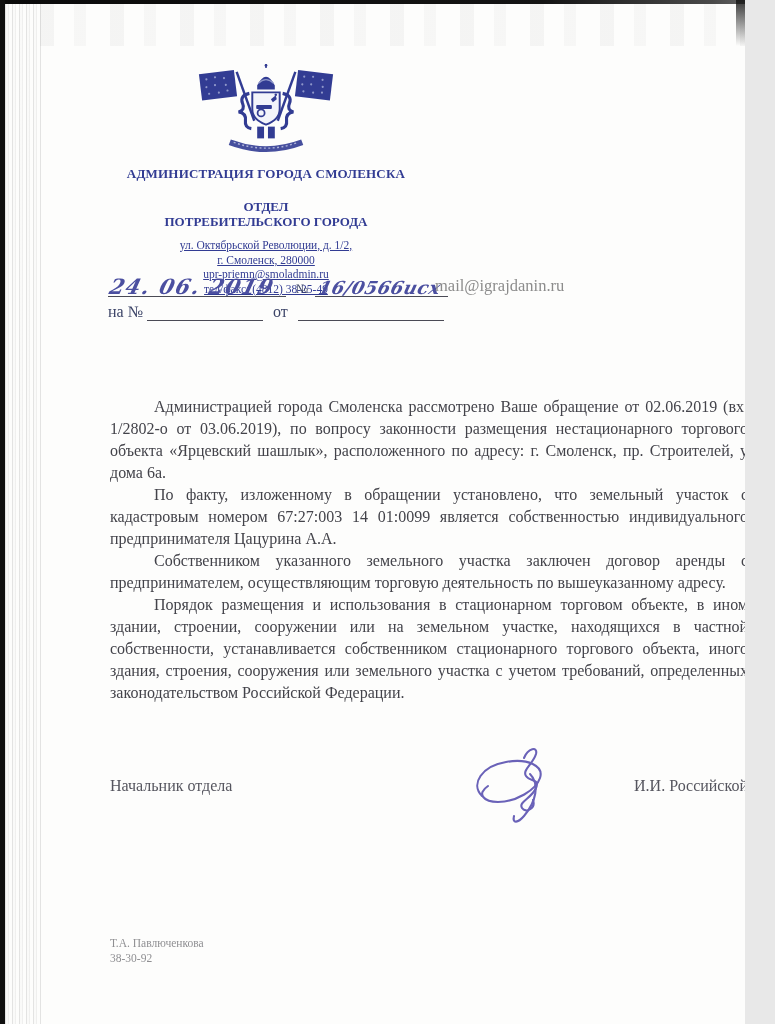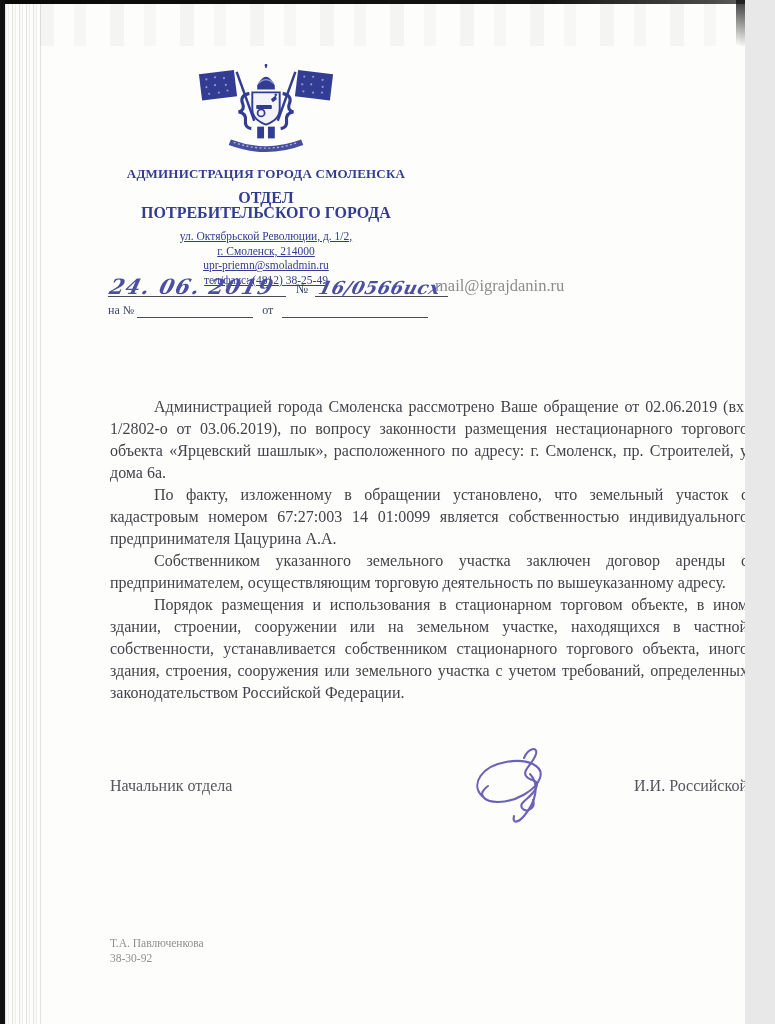--- a/index.html
+++ b/index.html
@@ -24,26 +24,26 @@
     background:repeating-linear-gradient(90deg,
       rgba(130,130,130,.07) 0 14px, rgba(255,255,255,0) 14px 34px,
       rgba(130,130,130,.05) 34px 46px, rgba(255,255,255,0) 46px 70px);
   }
   .doc { position:absolute; inset:0; filter:blur(0.2px); }
 
   
   .letterhead { position:absolute; left:98px; top:64px; width:336px; text-align:center; color:#323c93; }
   .coa { display:block; margin:0 auto; }
   .org-name { margin-top:10px; font-weight:bold; font-size:13px; letter-spacing:.2px; }
-  .dept { margin-top:8px; font-weight:bold; font-size:16px; line-height:15px; }
+  .dept { margin-top:17px; font-weight:bold; font-size:13px; line-height:15px; }
   .addr { margin-top:9px; font-size:11.5px; line-height:14.5px;text-decoration:underline; }
 
   
   .req-row1 { position:absolute; left:108px; top:272px; width:330px; white-space:nowrap; }
-  .req-row2 { position:absolute; left:108px; top:303px; width:330px; white-space:nowrap; font-size:12px; color:#3d4568; }
+  .req-row2 { position:absolute; left:108px; top:303px; width:330px; white-space:nowrap; font-size:16px; color:#3d4568; }
   .ul-slot { display:inline-block; border-bottom:1.2px solid #4a4a55; position:relative; vertical-align:bottom; height:24px; }
   .hw { font-family:"DejaVu Serif", serif; font-style:italic; color:#4b4fa0;
         display:inline-block; transform:skewX(-14deg); letter-spacing:1.5px; }
   .hw-date { font-size:21px; position:absolute; left:2px; bottom:-3px; font-weight:bold; }
   .hw-num  { font-size:18px; position:absolute; left:4px; bottom:-2px; font-weight:bold; letter-spacing:.5px; }
   .num-label { font-size:13px; color:#3d4568; margin:0 7px 0 10px; }
   .line2 { display:inline-block; border-bottom:1.2px solid #4a4a55; height:13px; vertical-align:bottom; }
 
   .recipient-email { position:absolute; left:435px; top:276px; font-size:16.5px; color:#8c8c8c; }
 
@@ -127,21 +127,21 @@
         </g>
       </svg>
 
       <div class="org-name">АДМИНИСТРАЦИЯ ГОРОДА СМОЛЕНСКА</div>
       <div class="dept">
         <div>ОТДЕЛ</div>
         <div>ПОТРЕБИТЕЛЬСКОГО ГОРОДА</div>
       </div>
       <div class="addr">
         <div>ул. Октябрьской Революции, д. 1/2,</div>
-        <div>г. Смоленск, 214000</div>
+        <div>г. Смоленск, 280000</div>
         <div>upr-priemn@smoladmin.ru</div>
         <div>тел/факс: (4812) 38-25-49</div>
       </div>
     </div>
 
     <div class="req-row1">
       <span class="ul-slot" style="width:178px">
         <span class="hw hw-date">24. 06. 2019</span>
       </span><span class="num-label">№</span><span class="ul-slot" style="width:133px">
         <span class="hw hw-num">16/0566исх</span>

